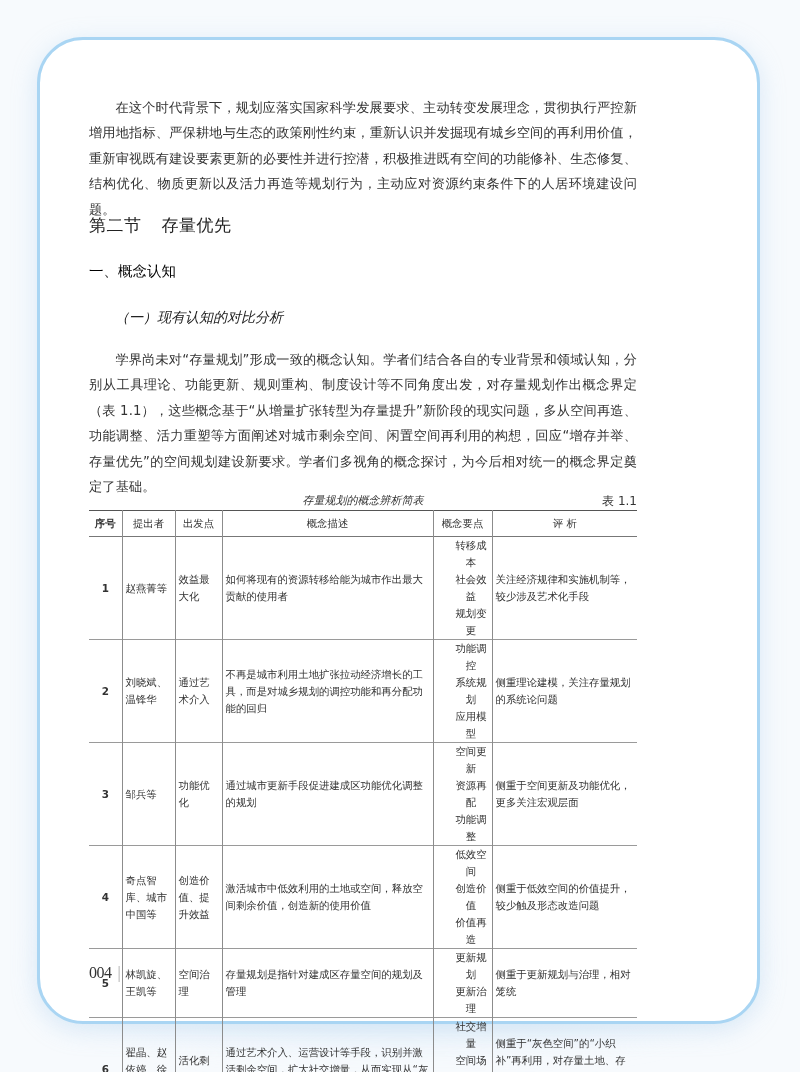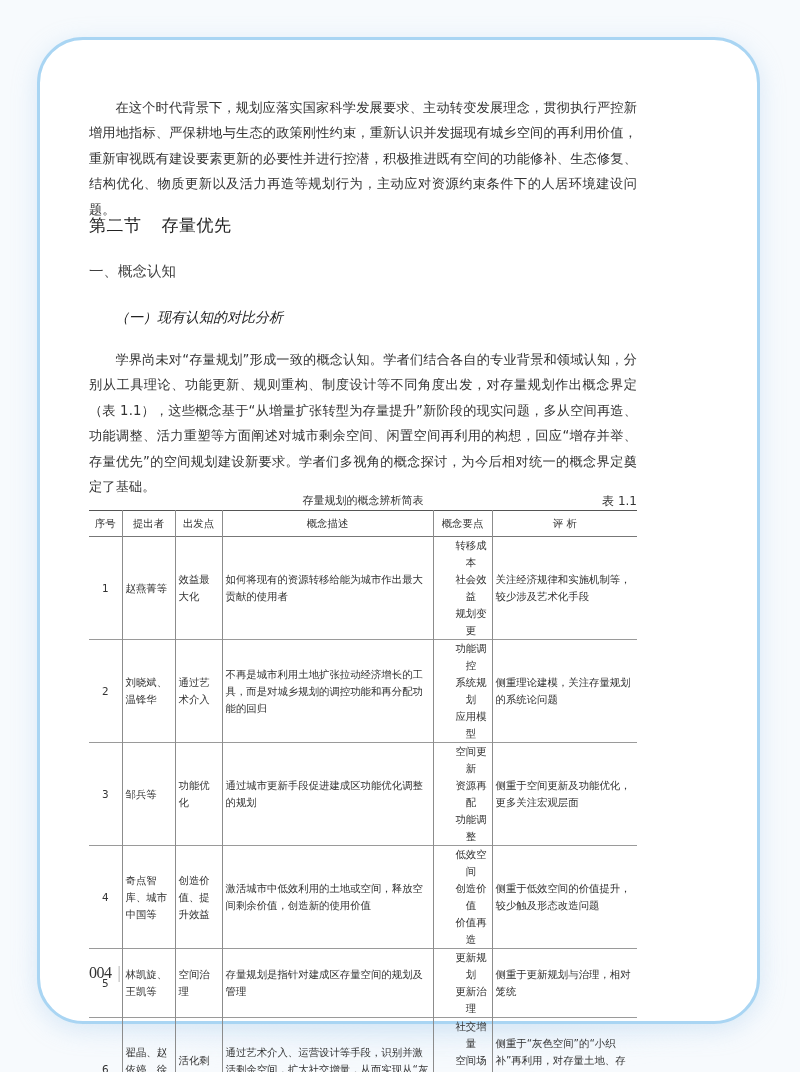--- a/index.html
+++ b/index.html
@@ -25,37 +25,37 @@
     }
     .page { position: absolute; left: 0; top: 0; width: 800px; height: 1072px; }
     .para {
       position: absolute; left: 89px; width: 548px;
       font-size: 13.2px; line-height: 25.4px; text-indent: 2em;
       color: #333; text-align: justify; margin: 0;
       letter-spacing: 0.15px;
     }
     .h-section { position: absolute; left: 89px; top: 214px; font-size: 17px; color: #222; margin: 0; font-weight: normal; letter-spacing: 0.5px; }
     .h-section .gap { display: inline-block; width: 20px; }
-    .h-sub { position: absolute; left: 89px; top: 262px; font-size: 14.5px; color: #404040; margin: 0; font-weight: normal; }
+    .h-sub { position: absolute; left: 89px; top: 262px; font-size: 14.5px; color: #000000; margin: 0; font-weight: normal; }
     .h-subsub { position: absolute; left: 115px; top: 309px; font-size: 14px; color: #222; margin: 0; font-weight: normal; font-style: italic; }
 
     .tbl-caption { position: absolute; left: 89px; top: 493px; width: 548px; height: 18px; font-size: 11px; color: #333; }
-    .tbl-caption .title { position: absolute; left: 0; right: 0; text-align: center; top: 0; }
+    .tbl-caption .title { position: absolute; left: 0; right: 0; text-align: center; top: 0; font-style: italic; }
     .tbl-caption .num { position: absolute; right: 0; top: 0; font-size: 12px; }
 
     table.concept {
       position: absolute; left: 89px; top: 510px; width: 548px;
       border-collapse: collapse; table-layout: fixed;
       font-size: 10.4px; color: #333; line-height: 17px;
     }
     table.concept th, table.concept td {
       border-left: 1px solid #8c8c8c; border-right: 1px solid #8c8c8c;
       padding: 0 3px; vertical-align: middle;
     }
-    table.concept th:first-child, table.concept td:first-child { border-left: none; }
+    table.concept th:first-child, table.concept td:first-child { border-left: none; font-weight: bold; }
     table.concept th:last-child, table.concept td:last-child { border-right: none; }
     table.concept thead tr { border-top: 1.5px solid #555; border-bottom: 1px solid #777; height: 26px; }
     table.concept th { font-weight: normal; text-align: center; }
     table.concept tbody tr { border-bottom: 1px solid #9a9a9a; }
     table.concept tbody tr:last-child { border-bottom: 1.5px solid #555; }
     table.concept td.c-num { text-align: center; }
     table.concept td.c-points { text-align: center; }
     table.concept td.c-desc { padding-left: 3px; }
     table.concept td.c-eval { }
     .r1 { height: 62px; } .r2 { height: 63px; } .r3 { height: 62px; }

